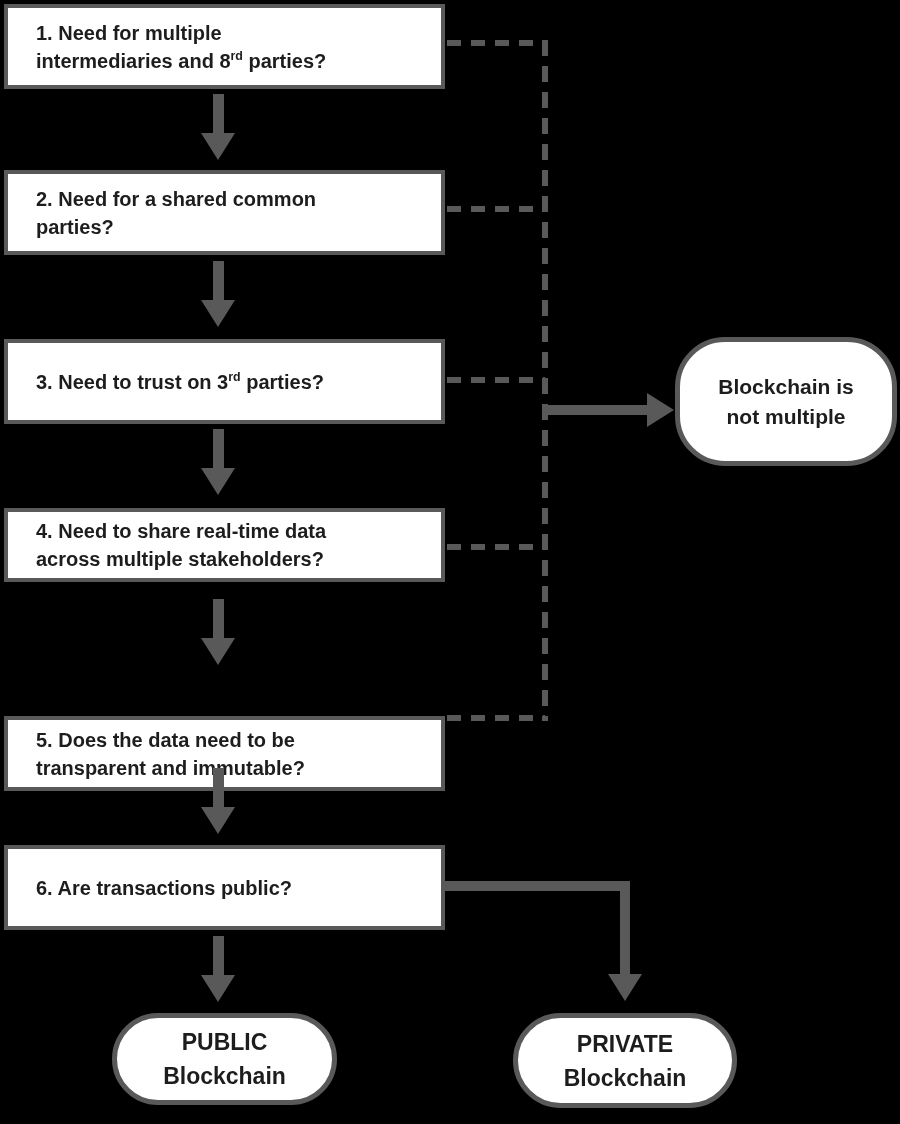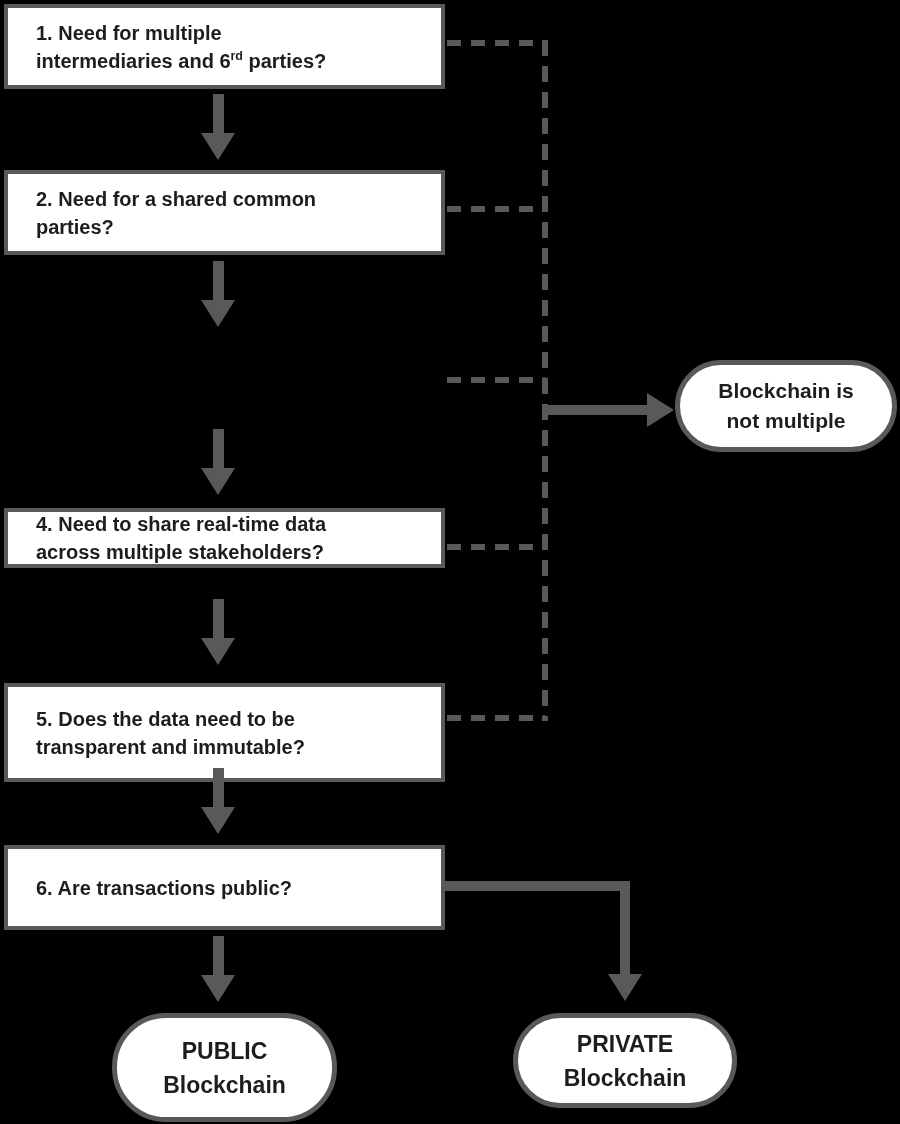--- a/index.html
+++ b/index.html
@@ -60,35 +60,39 @@
     background:repeating-linear-gradient(to bottom,#595959 0 16px,transparent 16px 26px);
   }
 </style>
 </head>
 <body>
 
 <div class="canvas">
 
   <div class="qbox" style="top:4px;height:85px">
     <div class="qline"><span>1. Need for multiple</span><sup></sup><span></span></div>
-    <div class="qline"><span>intermediaries and 6</span><sup>rd</sup><span> parties?</span></div>
+    <div class="qline"><span>intermediaries and 8</span><sup>rd</sup><span> parties?</span></div>
   </div>
 
   <div class="qbox" style="top:170px;height:85px">
     <div class="qline"><span>2. Need for a shared common</span><sup></sup><span></span></div>
     <div class="qline"><span>parties?</span><sup></sup><span></span></div>
   </div>
 
+  <div class="qbox" style="top:339px;height:85px">
+    <div class="qline"><span>3. Need to trust on 3</span><sup>rd</sup><span> parties?</span></div>
+    <div class="qline"><span></span><sup></sup><span></span></div>
+  </div>
 
-  <div class="qbox" style="top:508px;height:60px">
+  <div class="qbox" style="top:508px;height:74px">
     <div class="qline"><span>4. Need to share real-time data</span><sup></sup><span></span></div>
     <div class="qline"><span>across multiple stakeholders?</span><sup></sup><span></span></div>
   </div>
 
-  <div class="qbox" style="top:683px;height:99px">
+  <div class="qbox" style="top:716px;height:75px">
     <div class="qline"><span>5. Does the data need to be</span><sup></sup><span></span></div>
     <div class="qline"><span>transparent and immutable?</span><sup></sup><span></span></div>
   </div>
 
   <div class="qbox" style="top:845px;height:85px">
     <div class="qline"><span>6. Are transactions public?</span><sup></sup><span></span></div>
     <div class="qline"><span></span><sup></sup><span></span></div>
   </div>
 
   <div>
@@ -127,26 +131,26 @@
     <div class="stem" style="left:545px;top:405px;width:103px;height:10px"></div>
     <div class="head-right" style="left:647px;top:393px"></div>
   </div>
 
   <div>
     <div class="stem" style="left:445px;top:881px;width:185px;height:10px"></div>
     <div class="stem" style="left:620px;top:881px;width:10px;height:95px"></div>
     <div class="head-down" style="left:608px;top:974px"></div>
   </div>
 
-  <div class="pill pill-small" style="left:675px;top:360px;width:222px;height:92px;border-radius:50px">
+  <div class="pill pill-small" style="left:675px;top:337px;width:222px;height:129px;border-radius:50px">
     <div>Blockchain is</div>
     <div>not multiple</div>
   </div>
 
-  <div class="pill pill-big" style="left:112px;top:1013px;width:225px;height:109px">
+  <div class="pill pill-big" style="left:112px;top:1013px;width:225px;height:92px">
     <div>PUBLIC</div>
     <div>Blockchain</div>
   </div>
 
   <div class="pill pill-big" style="left:513px;top:1013px;width:224px;height:95px">
     <div>PRIVATE</div>
     <div>Blockchain</div>
   </div>
 
 </div>

